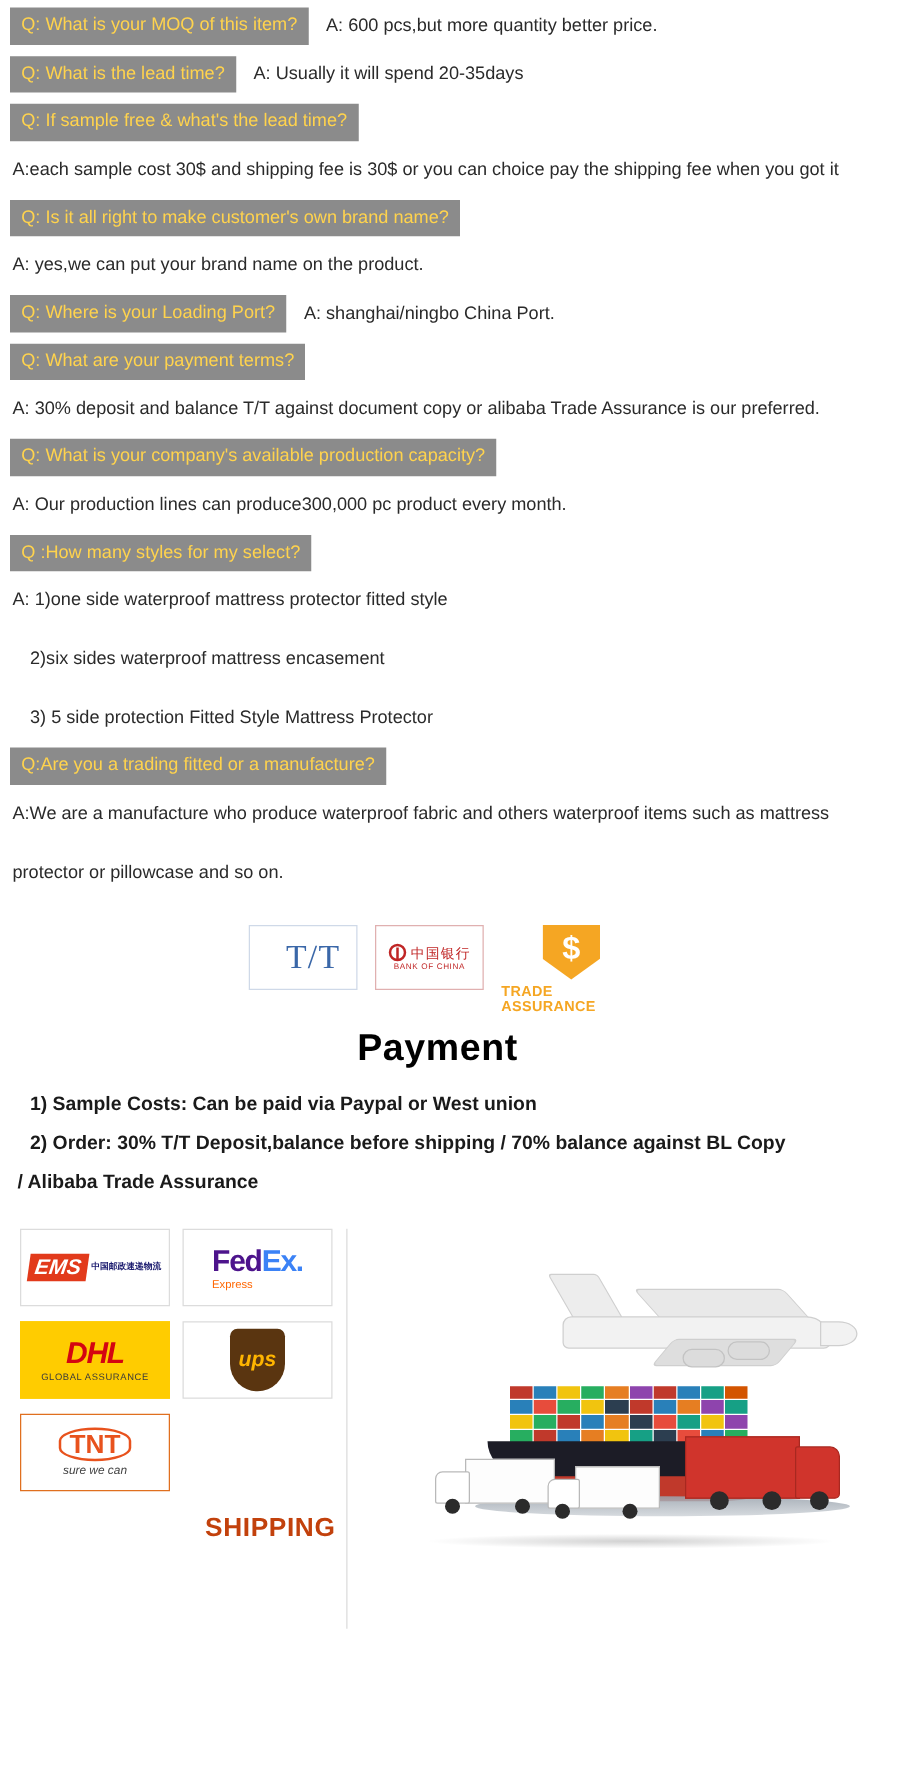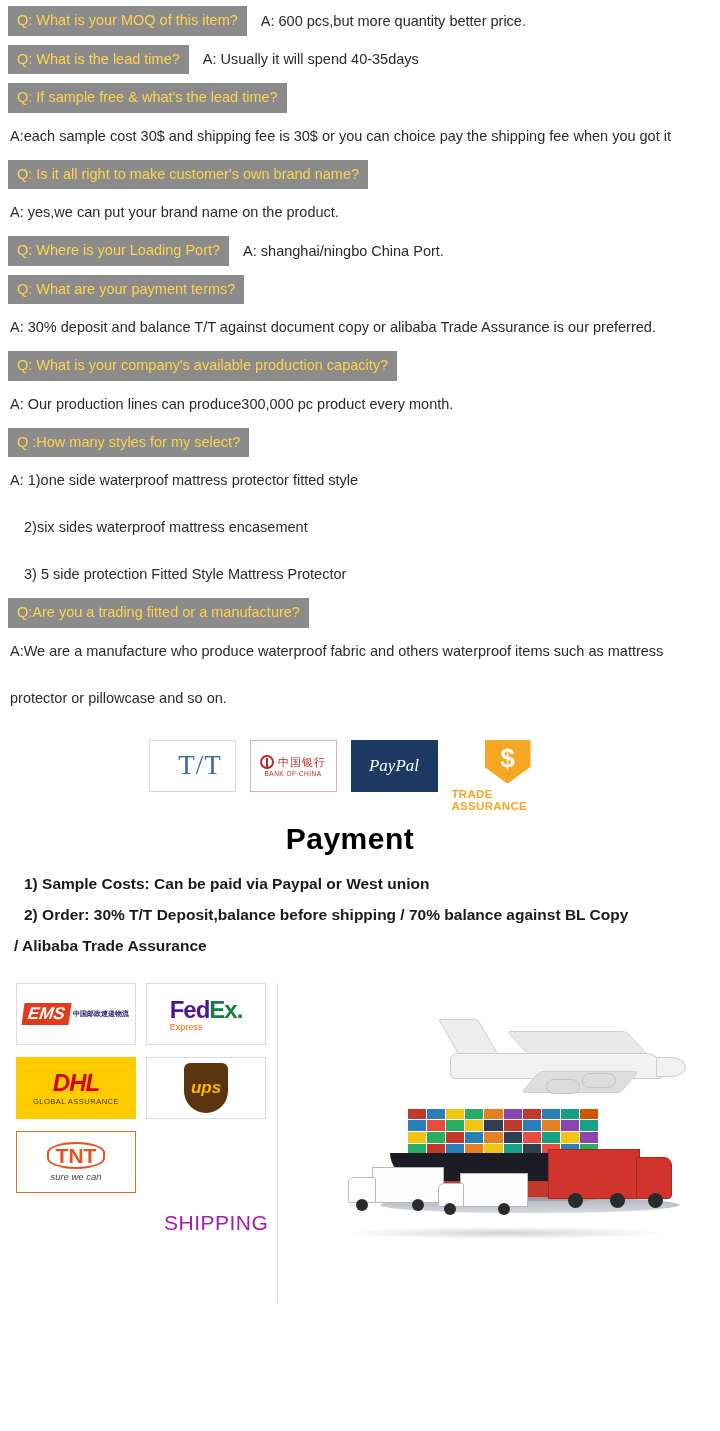--- a/index.html
+++ b/index.html
@@ -171,21 +171,21 @@
     background: #e23a1b; color: #fff; font-weight: bold;
     font-size: 17px; font-style: italic; padding: 1px 5px;
     transform: skewX(-8deg);
   }
   .ems-cn { font-size: 7px; color: #1a1a6e; font-weight: bold; line-height: 1.1; }
   .fedex {
     font-size: 24px; font-weight: bold; letter-spacing: -1px;
     font-family: "Liberation Sans", sans-serif;
   }
   .fedex .fed { color: #4d148c; }
-  .fedex .ex { color: #15803d; margin-top: 36px; }
+  .fedex .ex { color: #3b82f6; margin-top: 36px; }
   .fedex-sub { font-size: 9px; color: #ff6600; text-align: left; margin-top: -2px; }
   .dhl-cell { background: #ffcc00; border-color: #ffcc00; flex-direction: column; }
   .dhl-text {
     color: #d40511; font-size: 24px; font-weight: bold; font-style: italic;
     letter-spacing: -1px;
   }
   .dhl-sub { color: #3a3a3a; font-size: 7.5px; letter-spacing: .5px; }
   .ups-shield {
     width: 44px; height: 50px;
     background: #5a3510;
@@ -199,22 +199,22 @@
   .tnt-logo {
     display: inline-block; color: #e8521d;
     font-size: 21px; font-weight: bold;
     border: 2px solid #e8521d; border-radius: 50%/40%;
     padding: 0 7px; line-height: 1.1;
   }
   .tnt-sub { font-size: 9.5px; color: #444; margin-top: 2px; font-style: italic; }
   .ship-word {
     position: absolute;
     left: 148px; top: 228px;
-    font-size: 21px; font-weight: normal;
-    color: #a21caf;
+    font-size: 21px; font-weight: bold;
+    color: #c2410c;
     letter-spacing: .5px;
   }
   .ship-photo {
     position: absolute;
     left: 330px; top: 30px;
     width: 360px; height: 230px;
   }
 
   
   .plane { position: absolute; left: 120px; top: 0; width: 230px; height: 96px; }
@@ -311,21 +311,21 @@
   <section class="faq">
 
     <div class="qa-row">
       <span class="q-badge">Q: What is your MOQ of this item?</span>
       <span class="a-inline">A: 600 pcs,but more quantity better price.</span>
     </div>
     <div class="spacer-sm"></div>
 
     <div class="qa-row">
       <span class="q-badge">Q: What is the lead time?</span>
-      <span class="a-inline">A: Usually it will spend 40-35days</span>
+      <span class="a-inline">A: Usually it will spend 20-35days</span>
     </div>
     <div class="spacer-sm"></div>
 
     <div class="qa-row">
       <span class="q-badge">Q: If sample free &amp; what's the lead time?</span>
     </div>
     <div class="a-block">A:each sample cost 30$ and shipping fee is 30$ or you can choice pay the shipping fee when you got it</div>
 
     <div class="qa-row">
       <span class="q-badge">Q: Is it all right to make customer's own brand name?</span>
@@ -372,23 +372,20 @@
       </div>
 
       <div class="logo-box boc-box">
         <span class="boc-top">
           <span class="boc-mark"></span>
           <span class="boc-cn">中国银行</span>
         </span>
         <span class="boc-en">BANK OF CHINA</span>
       </div>
 
-      <div class="logo-box pp-box">
-        <span class="pp-text">PayPal</span>
-      </div>
 
       <div class="ta-box">
         <span class="ta-shield">$</span>
         <span class="ta-label">TRADE ASSURANCE</span>
       </div>
 
     </div>
 
     <div class="pay-title">Payment</div>
 

